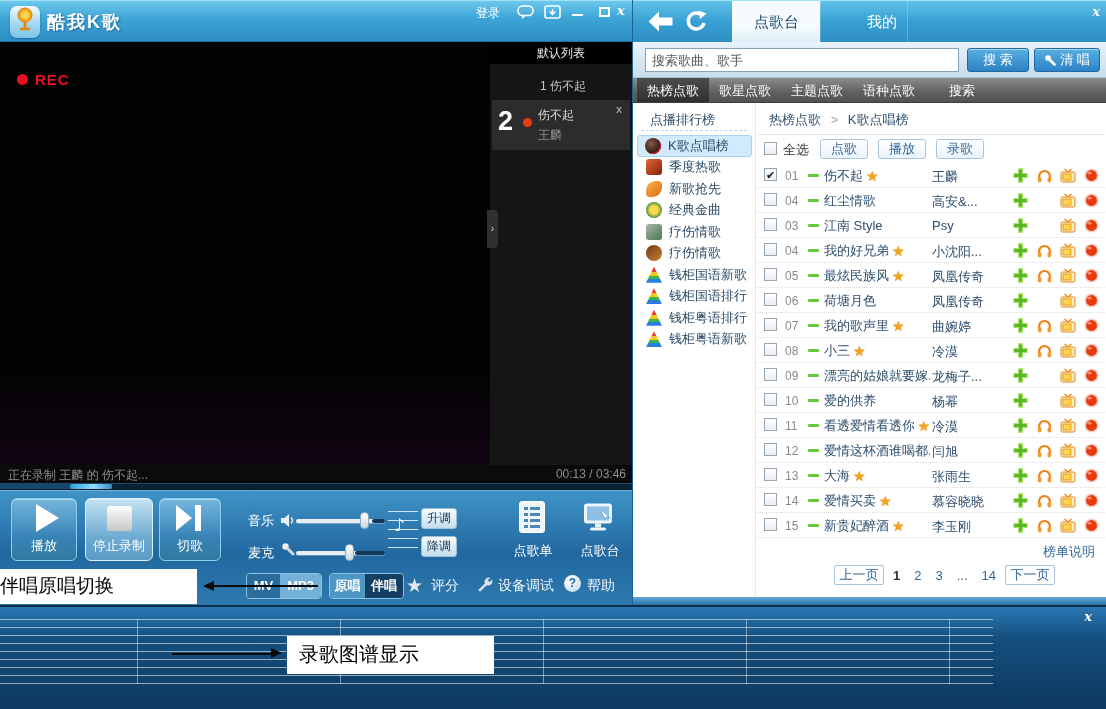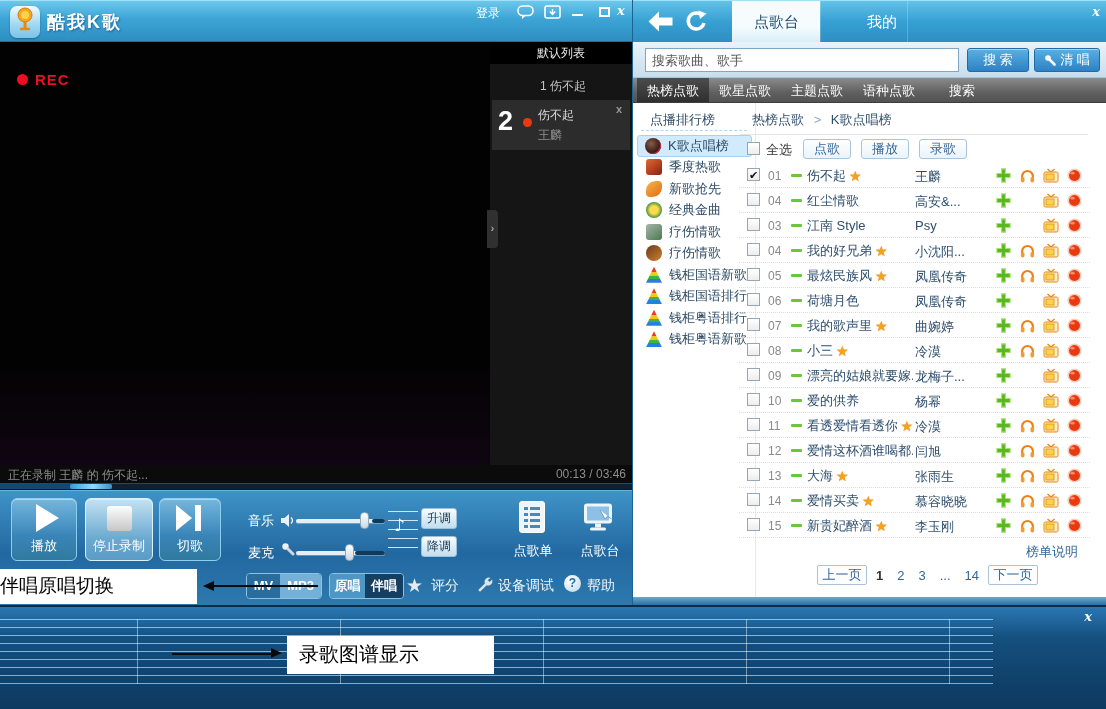--- a/index.html
+++ b/index.html
@@ -153,21 +153,21 @@
   .sb-ico[data-icon="k-chart"]   { background:radial-gradient(circle at 38% 35%,#8a5a48,#2a1713 70%); border-radius:50%; box-shadow:inset -1px -1px 0 #c23; }
   .sb-ico[data-icon="season-hot"]{ background:linear-gradient(140deg,#e06a32,#8a1f0f); }
   .sb-ico[data-icon="new-song"]  { background:linear-gradient(140deg,#f8b44c,#e06c12); border-radius:60% 25% 60% 25%; }
   .sb-ico[data-icon="classic-gold"]{ background:radial-gradient(circle,#ffd94e 35%,#2e8b3a 75%); border-radius:50%; }
   .sb-ico[data-icon="heal-love"] { background:linear-gradient(140deg,#a8b4ac,#4a7a50); }
   .sb-ico[data-icon="duet"]      { background:linear-gradient(140deg,#6a3a1a,#d08030); border-radius:50%; }
   .sb-ico[data-icon="pyramid"]   { border-radius:0; clip-path:polygon(50% 0,100% 100%,0 100%);
     background:linear-gradient(to bottom,#e83a2a 0 30%,#f5c518 30% 55%,#3bb54a 55% 78%,#2a7de0 78%); }
 
   
-  .mn { position:absolute; left:106px; top:0; width:351px; height:362px; }
+  .mn { position:absolute; left:123px; top:0; width:351px; height:362px; }
   .bc { position:absolute; left:13px; top:8px; font-size:13px; color:#2e4e6e; }
   .bc .sep { color:#98a8b4; margin:0 6px; }
   .bc-line { position:absolute; left:1px; top:31px; width:348px; border-top:1px solid #e4e4e4; }
   .chk { width:13px; height:13px; border:1px solid #96a6b4; background:linear-gradient(#fff,#ededed); cursor:pointer; }
   .chk .tick { display:none; font-size:11px; line-height:12px; color:#111; padding-left:1px; }
   .chk[data-checked="true"] .tick { display:block; }
   .sel-all-chk { position:absolute; left:8px; top:39px; }
   .sel-all-lb { position:absolute; left:27px; top:38px; font-size:13px; color:#333; }
   .act-btn { position:absolute; top:36px; width:48px; height:20px; border:1px solid #a7c6de; border-radius:3px; cursor:pointer;
     background:linear-gradient(#ffffff,#e9f3fb); color:#369; font-size:13px; text-align:center; line-height:18px; }

